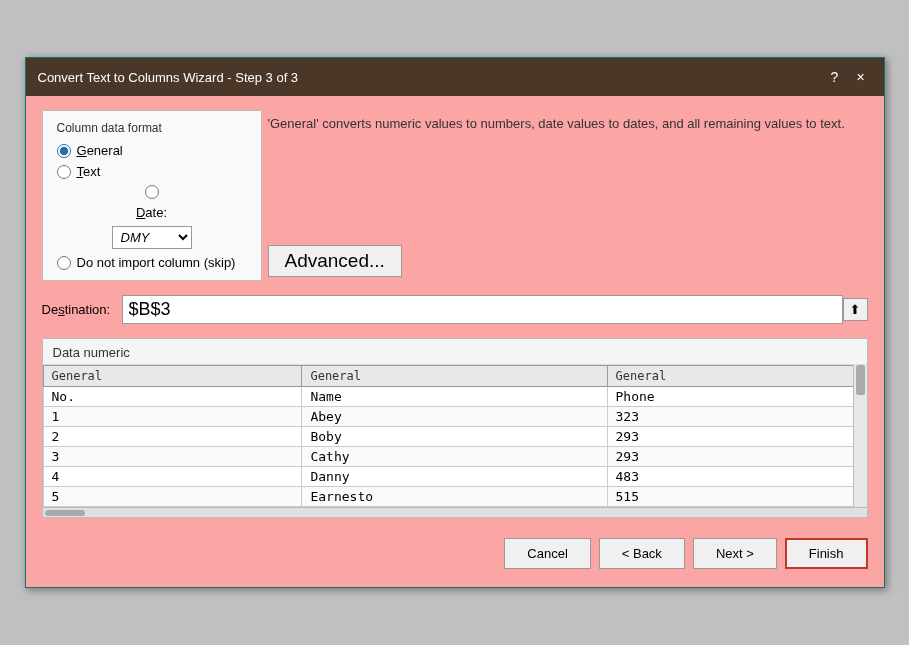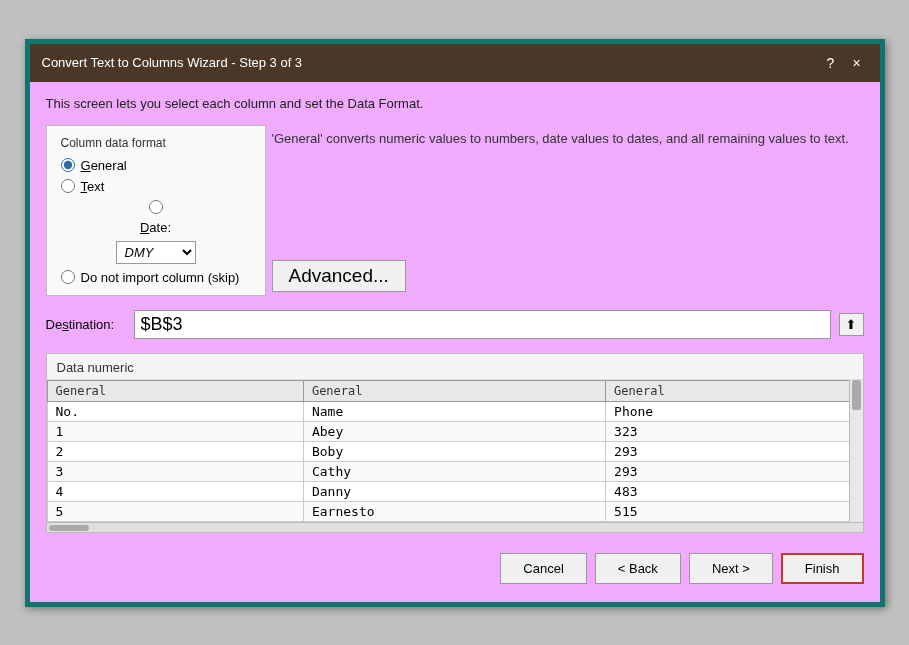--- a/index.html
+++ b/index.html
@@ -8,22 +8,22 @@
       display: flex;
       align-items: center;
       justify-content: center;
       width: 909px;
       height: 645px;
       font-family: 'Segoe UI', Tahoma, Geneva, Verdana, sans-serif;
       font-size: 13px;
     }
     .dialog {
       width: 860px;
-      background: #f0abfc;
-      border: 5px solid #0f766e;
+      background: #fca5a5;
+      border: 1px solid #0f766e;
       box-shadow: 2px 2px 8px rgba(0,0,0,0.4);
     }
     .title-bar {
       background: #4a3728;
       color: white;
       padding: 8px 12px;
       display: flex;
       justify-content: space-between;
       align-items: center;
       font-size: 13px;
@@ -121,21 +121,20 @@
       background: #f0f0f0;
       padding: 4px 16px;
       font-size: 19px;
       cursor: pointer;
       align-self: flex-start;
       margin-top: 10px;
     }
     .destination-row {
       display: flex;
       align-items: center;
-      gap: 8px;
       margin-bottom: 14px;
     }
     .dest-label {
       font-size: 13px;
       min-width: 80px;
     }
     .dest-label u { text-decoration: underline; }
     .dest-input {
       flex: 1;
       border: 1px solid #999;
@@ -252,21 +251,20 @@
 
   <div class="title-bar">
     <span>Convert Text to Columns Wizard - Step 3 of 3</span>
     <div class="title-bar-buttons">
       <button class="title-btn">?</button>
       <button class="title-btn">×</button>
     </div>
   </div>
 
   <div class="content">
-    <p class="description">This screen lets you select each column and set the Data Format.</p>
 
     <div class="top-section">
 
       <div class="column-format-box">
         <div class="column-format-label">Column data format</div>
         <div class="radio-group">
 
           <div class="radio-row">
             <input type="radio" name="colformat" id="opt-general" checked="" style="">
             <label for="opt-general"><u>G</u>eneral</label>

